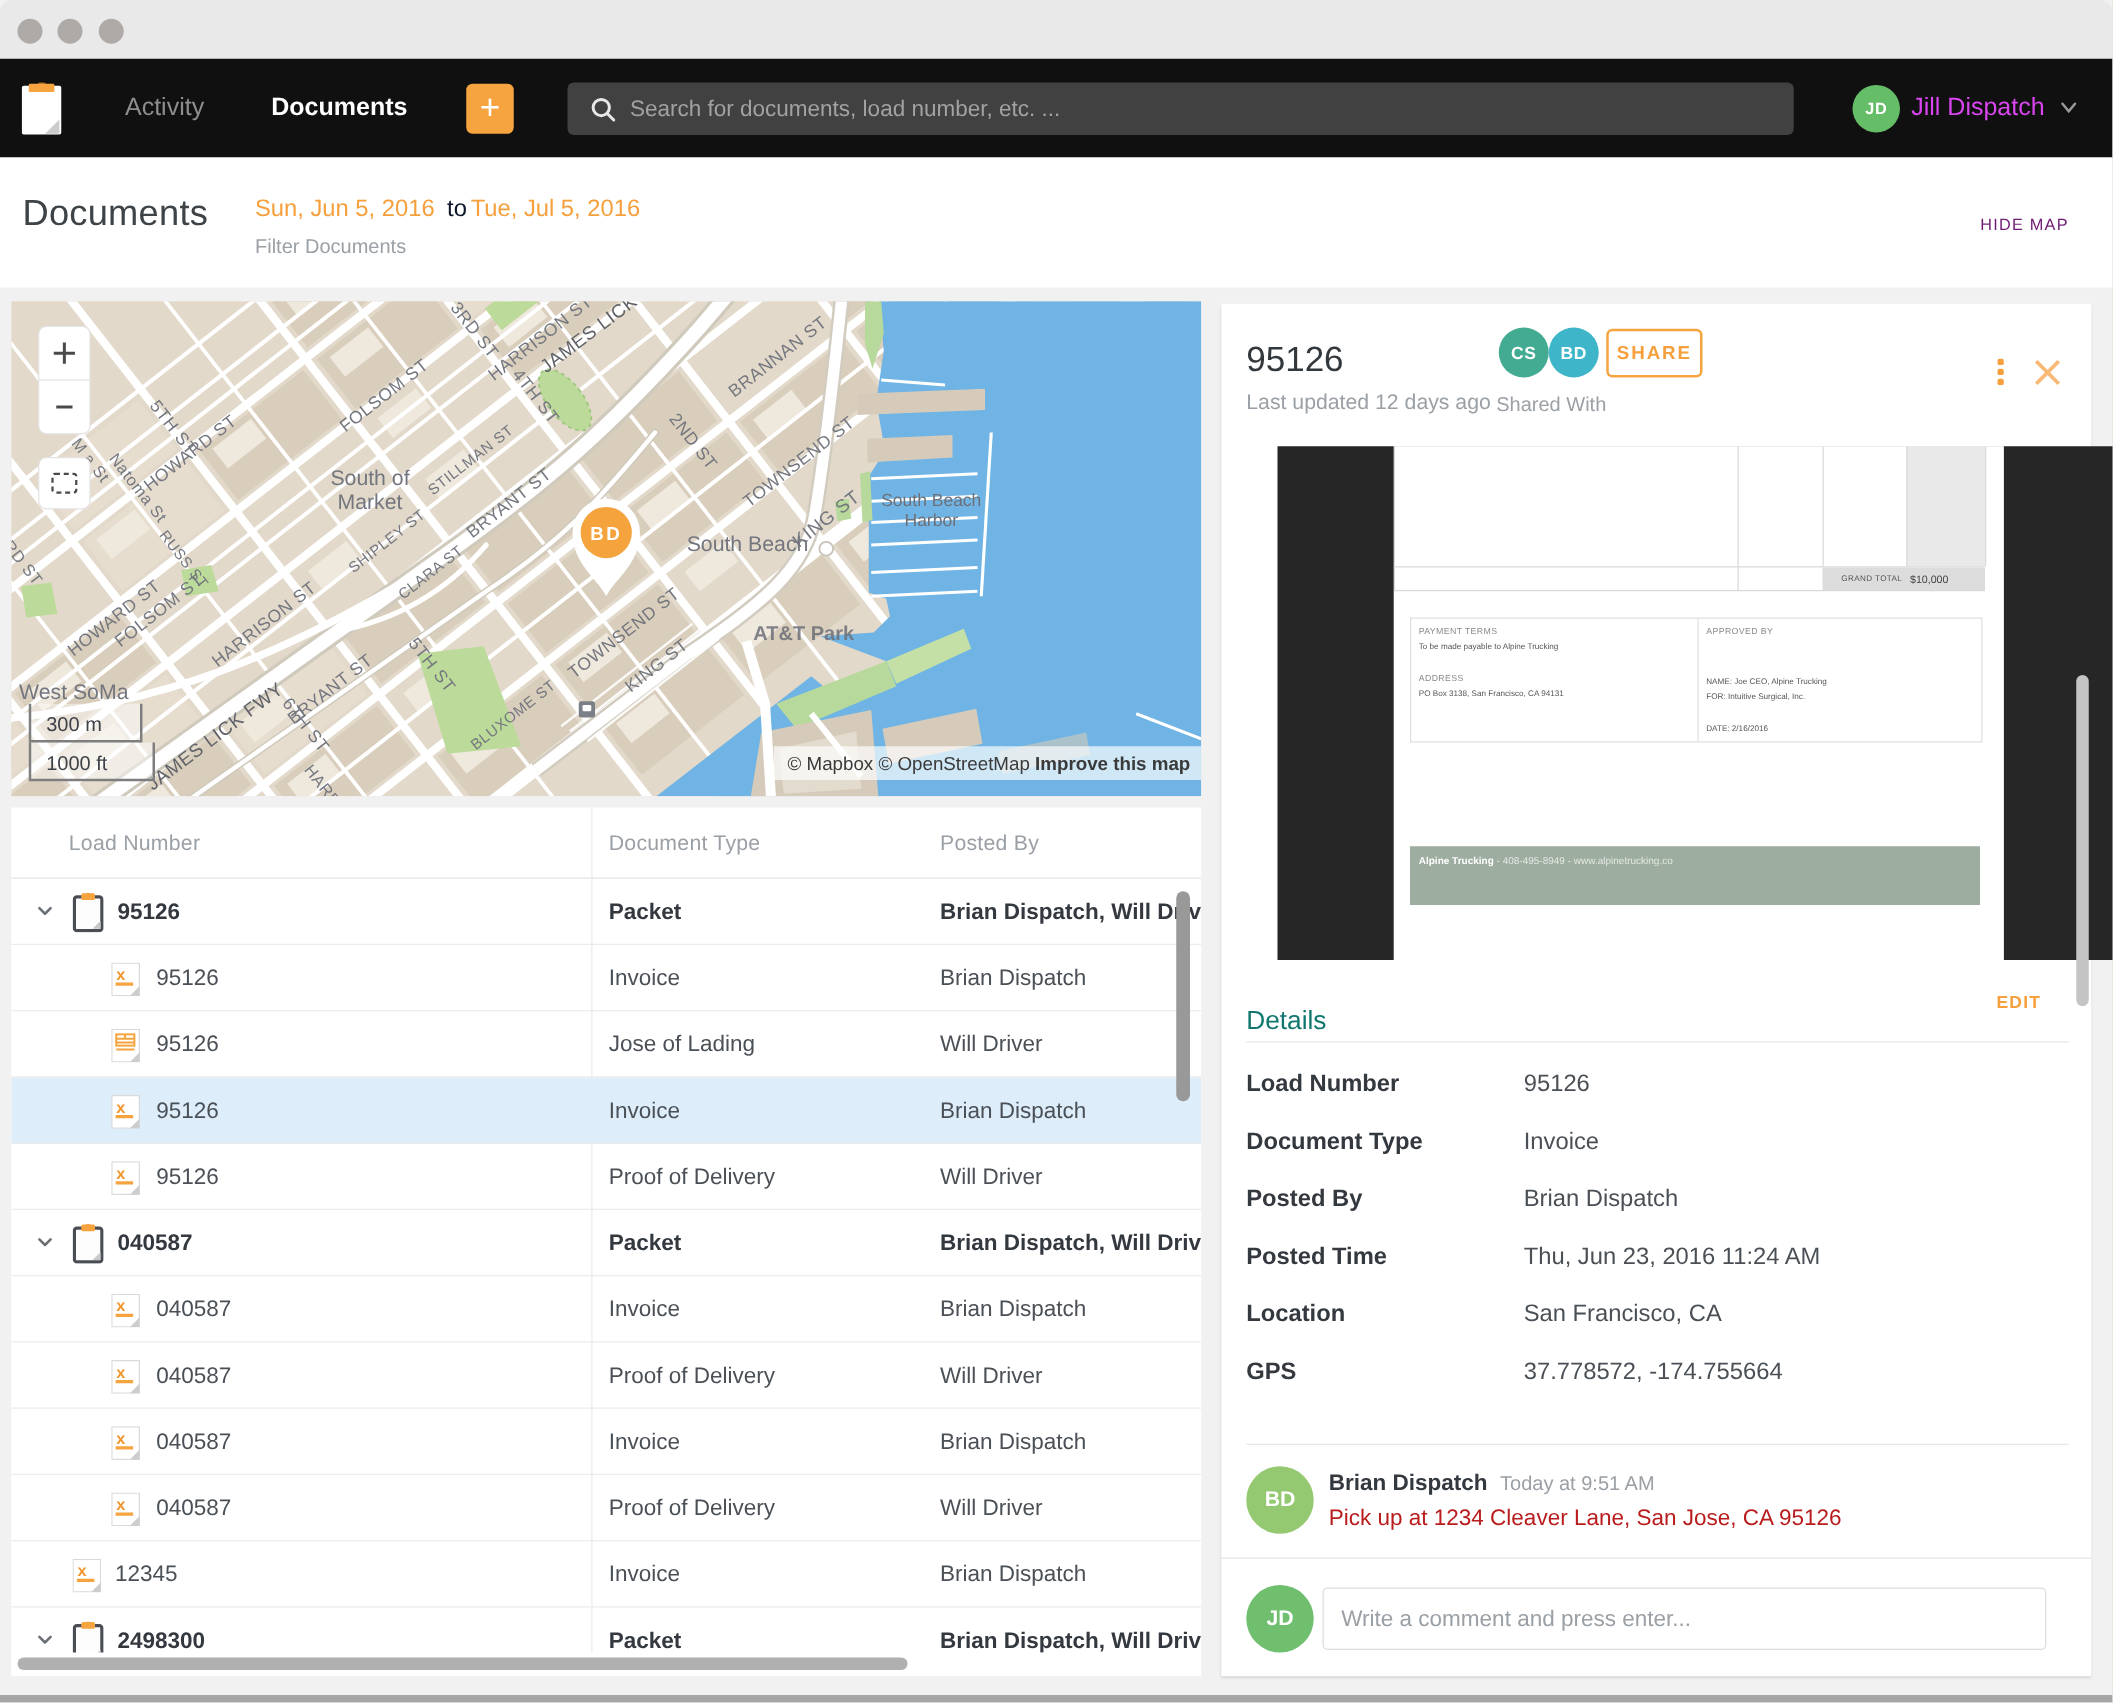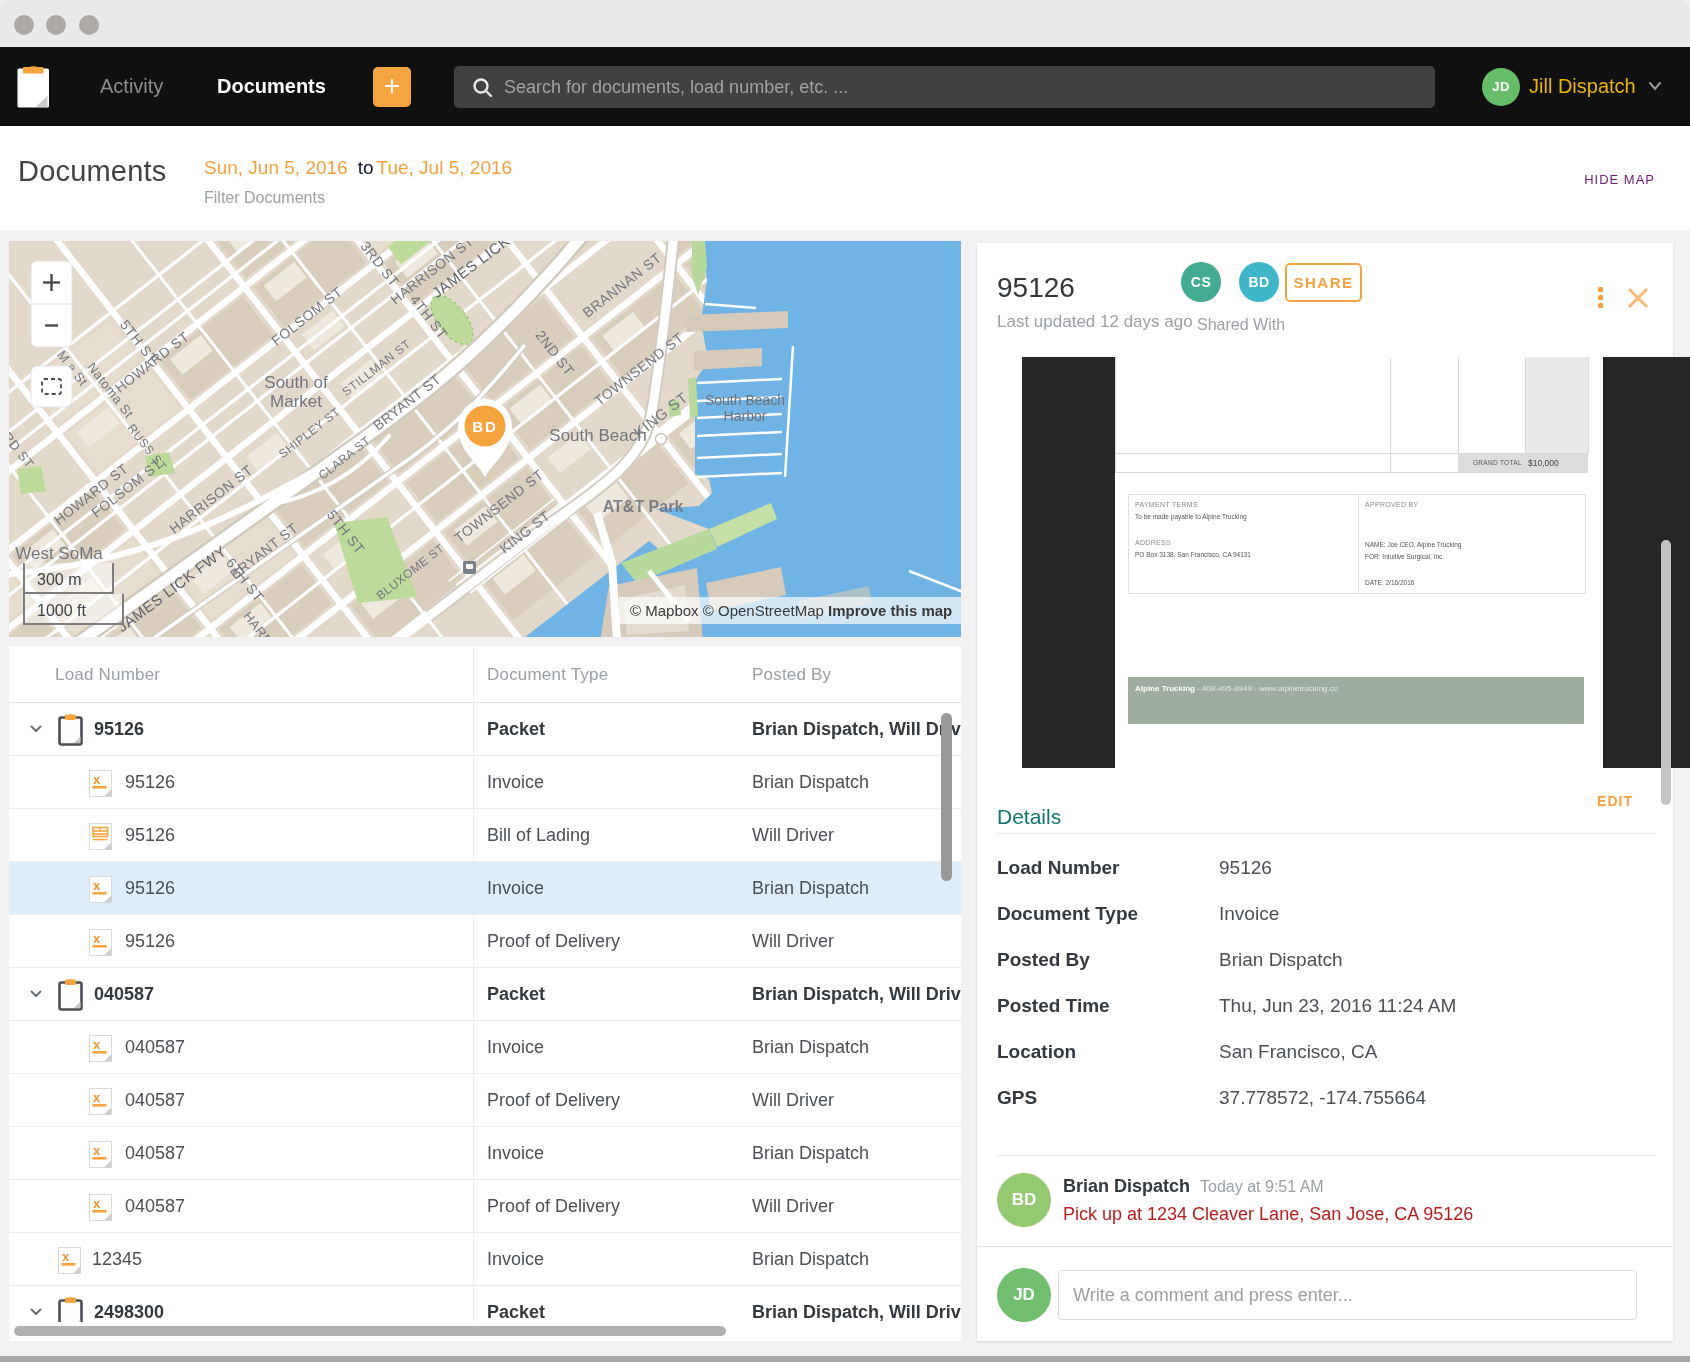--- a/index.html
+++ b/index.html
@@ -12,21 +12,21 @@
 .dot { position:absolute; top:15px; width:20px; height:20px; border-radius:50%; background:#aeaaa8; }
 
 
 #nav { left:0; top:47px; width:1690px; height:79px; background:#101010; }
 #nav .navitem { position:absolute; top:0; height:79px; line-height:79px; font-size:20px; }
 #logo { left:17px; top:19px; }
 #plusbtn { position:absolute; left:373px; top:20px; width:38px; height:40px; background:#f6a43f; border-radius:5px; color:#fff; text-align:center; line-height:38px; font-size:28px; font-weight:400; }
 #search { position:absolute; left:454px; top:19px; width:981px; height:42px; background:#414141; border-radius:5px; color:#a2a2a2; font-size:18px; line-height:42px; }
 #search span.ph { margin-left:50px; }
 #jd-av { position:absolute; left:1482px; top:21px; width:38px; height:38px; border-radius:50%; background:#66bd68; color:#fff; font-size:13px; font-weight:bold; text-align:center; line-height:38px; letter-spacing:0.5px; }
-#jdname { position:absolute; left:1529px; top:0; height:79px; line-height:79px; color:#eab308; font-size:20px; }
+#jdname { position:absolute; left:1529px; top:0; height:79px; line-height:79px; color:#d946ef; font-size:20px; }
 
 
 #phead { left:0; top:126px; width:1690px; height:104px; background:#fff; }
 #ph-title { position:absolute; left:18px; top:29px; font-size:29px; color:#3e4347; letter-spacing:0.2px; }
 #ph-dates { position:absolute; left:204px; top:31px; font-size:19px; color:#f5a03c; }
 #ph-dates .to { color:#0f172a; }
 #ph-filter { position:absolute; left:204px; top:63px; font-size:16px; color:#9aa0a5; }
 #hidemap { position:absolute; right:35px; top:46px; font-size:13px; font-weight:normal; color:#701a75; letter-spacing:1px; }
 
 
@@ -383,21 +383,21 @@
 <polygon points="15,26.5 22.5,26.5 22.5,19" fill="#cdcdcd"></polygon>
 <g stroke="#f6a43f" stroke-width="1.6" fill="none">
 <rect x="4" y="4.5" width="14.5" height="9"></rect>
 <line x1="4" y1="8" x2="18.5" y2="8"></line>
 <line x1="11" y1="4.5" x2="11" y2="8"></line>
 <line x1="4" y1="11" x2="18.5" y2="11"></line>
 <line x1="4" y1="16.5" x2="18.5" y2="16.5"></line>
 </g>
       </svg>
       <div class="num reg" style="left:116px">95126</div>
-      <div class="c2 reg" style="font-size:18px">Bill of Lading</div>
+      <div class="c2 reg" style="font-size:18px">Jose of Lading</div>
       <div class="c3 reg" style="font-size:18px">Will Driver</div>
     </div>
   <div class="trow" style="top:216px;background:#ddedfa;">
       <svg style="position:absolute;left:80px;top:14px" width="23" height="27" viewBox="0 0 23 27">
 <rect x="0.5" y="0.5" width="22" height="26" fill="#ffffff" stroke="#dadada" stroke-width="1"></rect>
 <polygon points="15,26.5 22.5,26.5 22.5,19" fill="#cdcdcd"></polygon>
 <text x="4" y="14" font-family="Liberation Sans" font-size="13" font-weight="bold" fill="#f1962e">x</text>
 <rect x="3.5" y="16" width="14" height="2.6" fill="#f6a43f"></rect>
       </svg>
       <div class="num reg" style="left:116px">95126</div>
@@ -499,21 +499,21 @@
       <div class="c3 bold" style="font-size:18px">Brian Dispatch, Will Driver</div>
     </div>
   <div class="vsb"></div>
   <div class="hsb-track"></div>
   <div class="hsb"></div>
 </div>
 
 <div id="card" class="abs">
   <div id="c-title">95126</div>
   <div id="c-upd">Last updated 12 days ago</div>
-  <div id="cs-av" class="cav" style="position:absolute;left:204px;">CS</div>
+  <div id="cs-av" class="cav" style="position:absolute;left:222px;">CS</div>
   <div id="bd-av" class="cav" style="position:absolute;left:262px;">BD</div>
   <div id="sharedwith">Shared With</div>
   <div id="sharebtn">SHARE</div>
   <div id="dots3">
       <div></div>
       <div></div>
       <div></div>
     </div>
   <svg id="closex" viewBox="0 0 22 22">
     <line x1="2" y1="2" x2="20" y2="20" stroke="#f9b873" stroke-width="3"></line>

